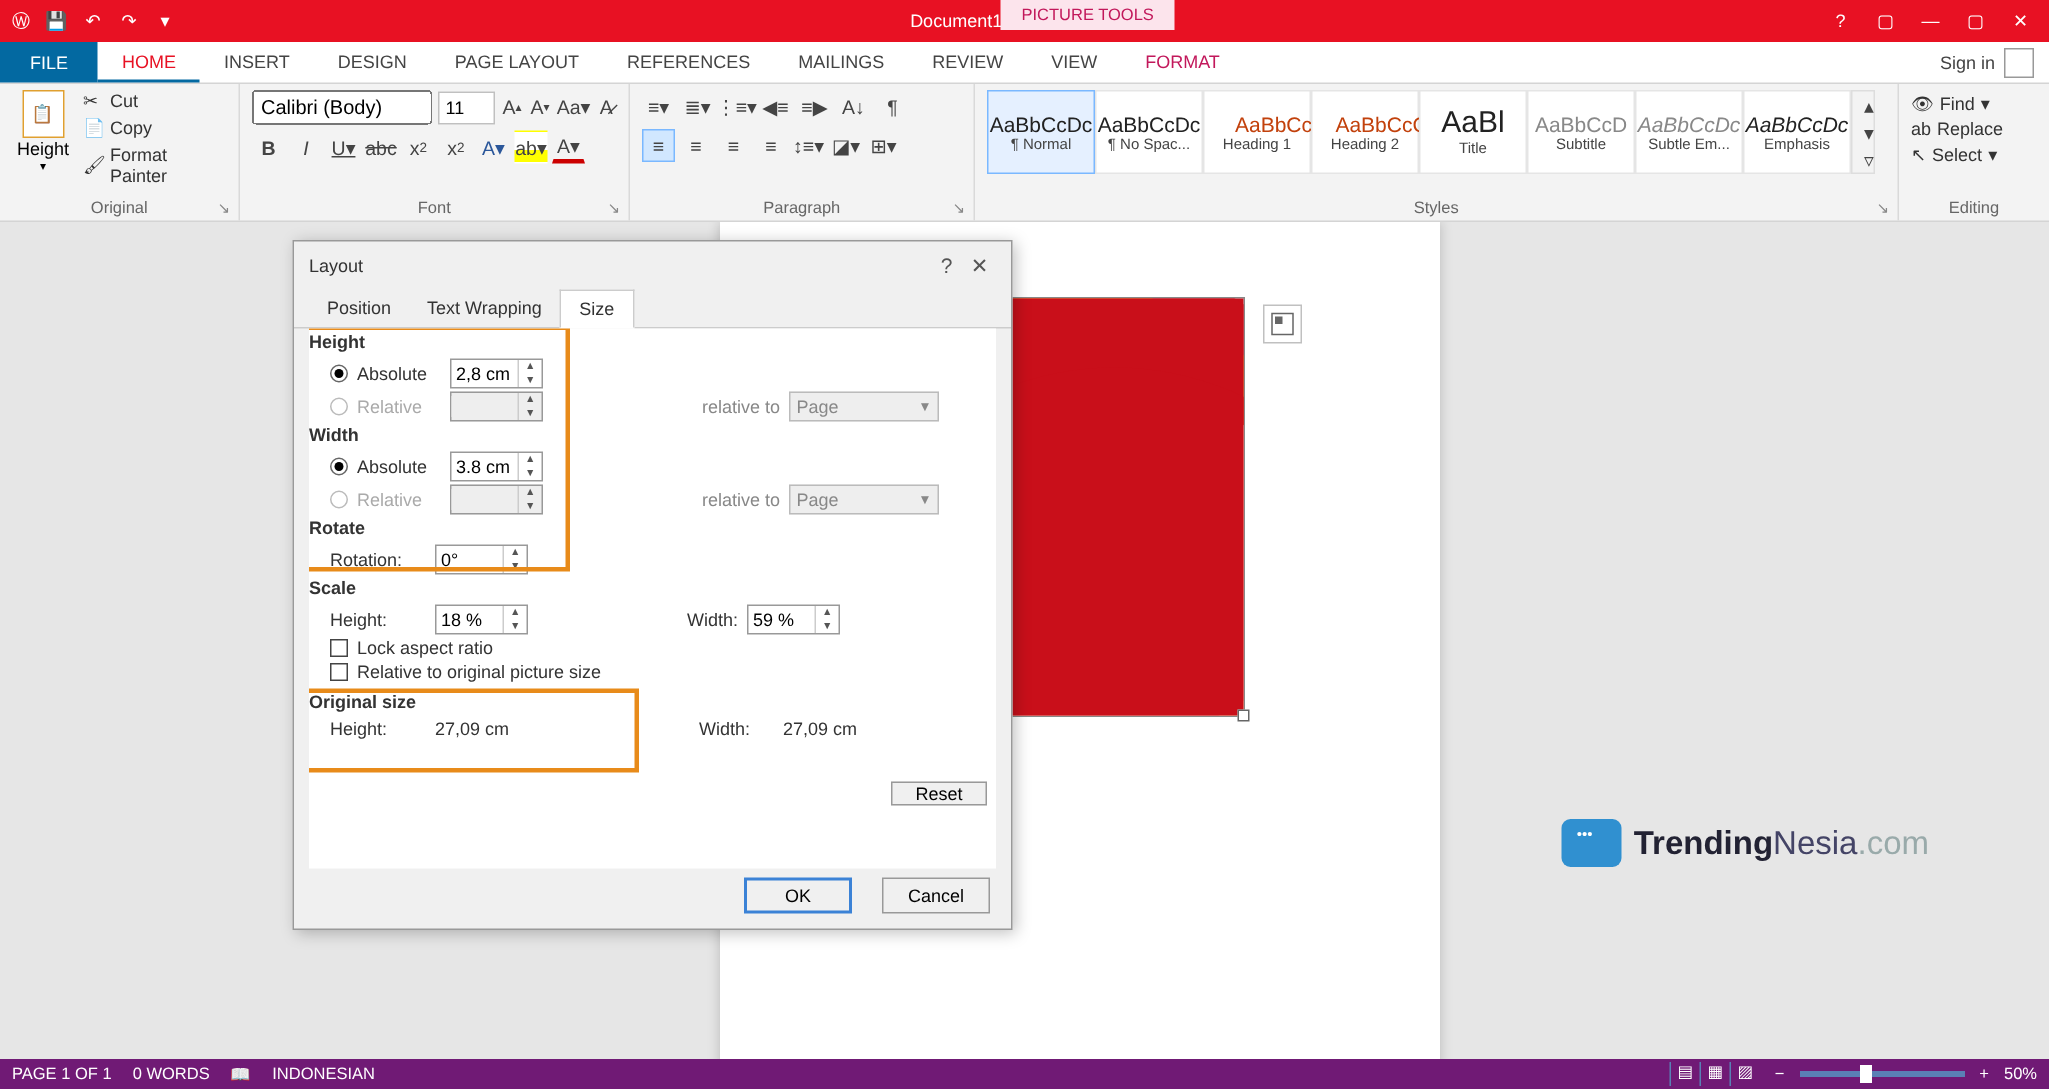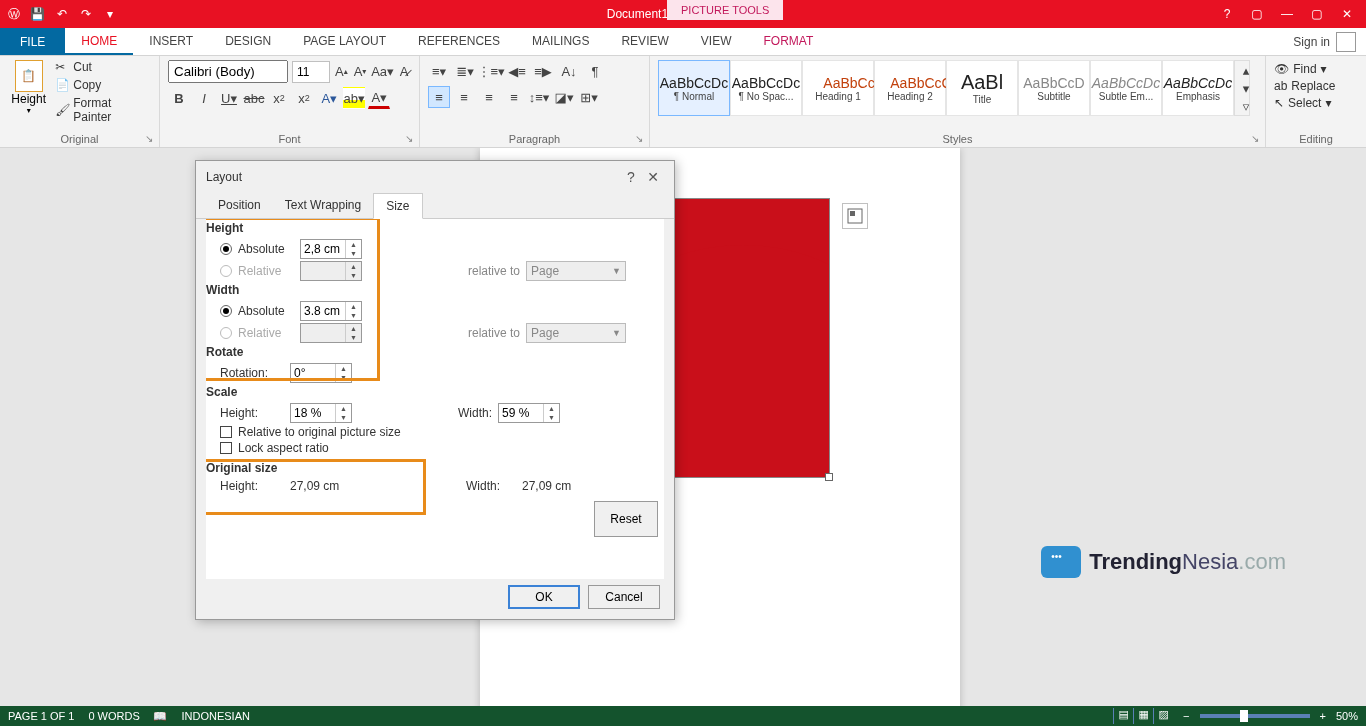--- a/index.html
+++ b/index.html
@@ -88,34 +88,34 @@
 .spinner input{border:none;width:44px;padding:0 3px;font-size:12px;background:transparent;}
 .spinner .arrows{width:16px;display:flex;flex-direction:column;border-left:1px solid #ccc;}
 .spinner .arrows span{height:9px;font-size:7px;text-align:center;line-height:9px;color:#555;}
 .spinner.disabled{background:#eee;}
 .spinner.disabled input{background:#eee;}
 .combo { width:100px; height:20px; border:1px solid #bbb; background:#eee; display:flex; align-items:center; padding:0 4px; color:#888;}
 .combo .dd{margin-left:auto;font-size:9px;}
 .chk { width:12px;height:12px;border:1px solid #444;display:inline-block;}
 .orange-box1 { position:absolute; left:-4px; top:-2px; width:178px; height:164px; border:3px solid #e88b1a; pointer-events:none;}
 .orange-box2 { position:absolute; left:-4px; top:240px; width:224px; height:56px; border:3px solid #e88b1a; pointer-events:none;}
-.dlg-btns { position:absolute; right:14px; bottom:10px; display:flex; gap:8px;}
+.dlg-btns { position:absolute; right:14px; bottom:10px; display:flex; gap:20px;}
 .dlg-btn { width:72px; height:24px; border:1px solid #999; background:#f0f0f0; font-size:12px; display:flex; align-items:center; justify-content:center;}
 .dlg-btn.primary { border:2px solid #3b82d6;}
-.reset-btn { position:absolute; right:6px; bottom:42px; width:64px; height:36px; border:1px solid #999; background:#f0f0f0; font-size:12px; display:flex; align-items:center; justify-content:center;}
+.reset-btn { position:absolute; right:6px; bottom:42px; width:64px; height:16px; border:1px solid #999; background:#f0f0f0; font-size:12px; display:flex; align-items:center; justify-content:center;}
 
 
 .watermark { position:absolute; right:80px; top:546px; display:flex; align-items:center; gap:8px; color:#446; font-size:22px; z-index:2;}
 .wm-icon { width:40px;height:32px;background:#3090d0;border-radius:6px;position:relative;}
 .wm-icon::after{content:'•••';position:absolute;color:#fff;left:10px;top:5px;font-size:10px;}
 .wm-text b{font-weight:700;color:#223;}
 .wm-text span.grey{color:#9aa;}
 
 
-.status { position:absolute; left:0; right:0; bottom:0; height:20px; background:#14532d; color:#fff; display:flex; align-items:center; font-size:11px; padding:0 8px; gap:14px;}
+.status { position:absolute; left:0; right:0; bottom:0; height:20px; background:#701a75; color:#fff; display:flex; align-items:center; font-size:11px; padding:0 8px; gap:14px;}
 .status .right { margin-left:auto; display:flex; align-items:center; gap:10px;}
 .zoom-slider { width:110px; height:4px; background:#5a80b5; position:relative;}
 .zoom-slider .thumb{position:absolute;left:40px;top:-4px;width:8px;height:12px;background:#fff;}
 .view-icons span{width:20px;height:16px;display:inline-block;border-left:1px solid #5a80b5;text-align:center;}
 </style>
 </head>
 <body>
 
 <div class="title-bar">
   <div class="qat">
@@ -408,25 +408,25 @@
       <div class="spinner">
           <input value="59 %" style="">
           <div class="arrows">
             <span>▲</span>
             <span>▼</span>
           </div>
         </div>
     </div>
     <div class="fldrow">
       <span class="chk"></span>
+      <span>Lock aspect ratio</span>
+    </div>
+    <div class="fldrow">
+      <span class="chk"></span>
       <span>Relative to original picture size</span>
-    </div>
-    <div class="fldrow">
-      <span class="chk"></span>
-      <span>Lock aspect ratio</span>
     </div>
 
     <div class="section-label" style="margin-top:6px">Original size</div>
     <div class="fldrow">
       <span style="width:64px">Height:</span>
       <span style="width:70px">27,09 cm</span>
       <span style="margin-left:100px;width:50px">Width:</span>
       <span>27,09 cm</span>
     </div>
 

